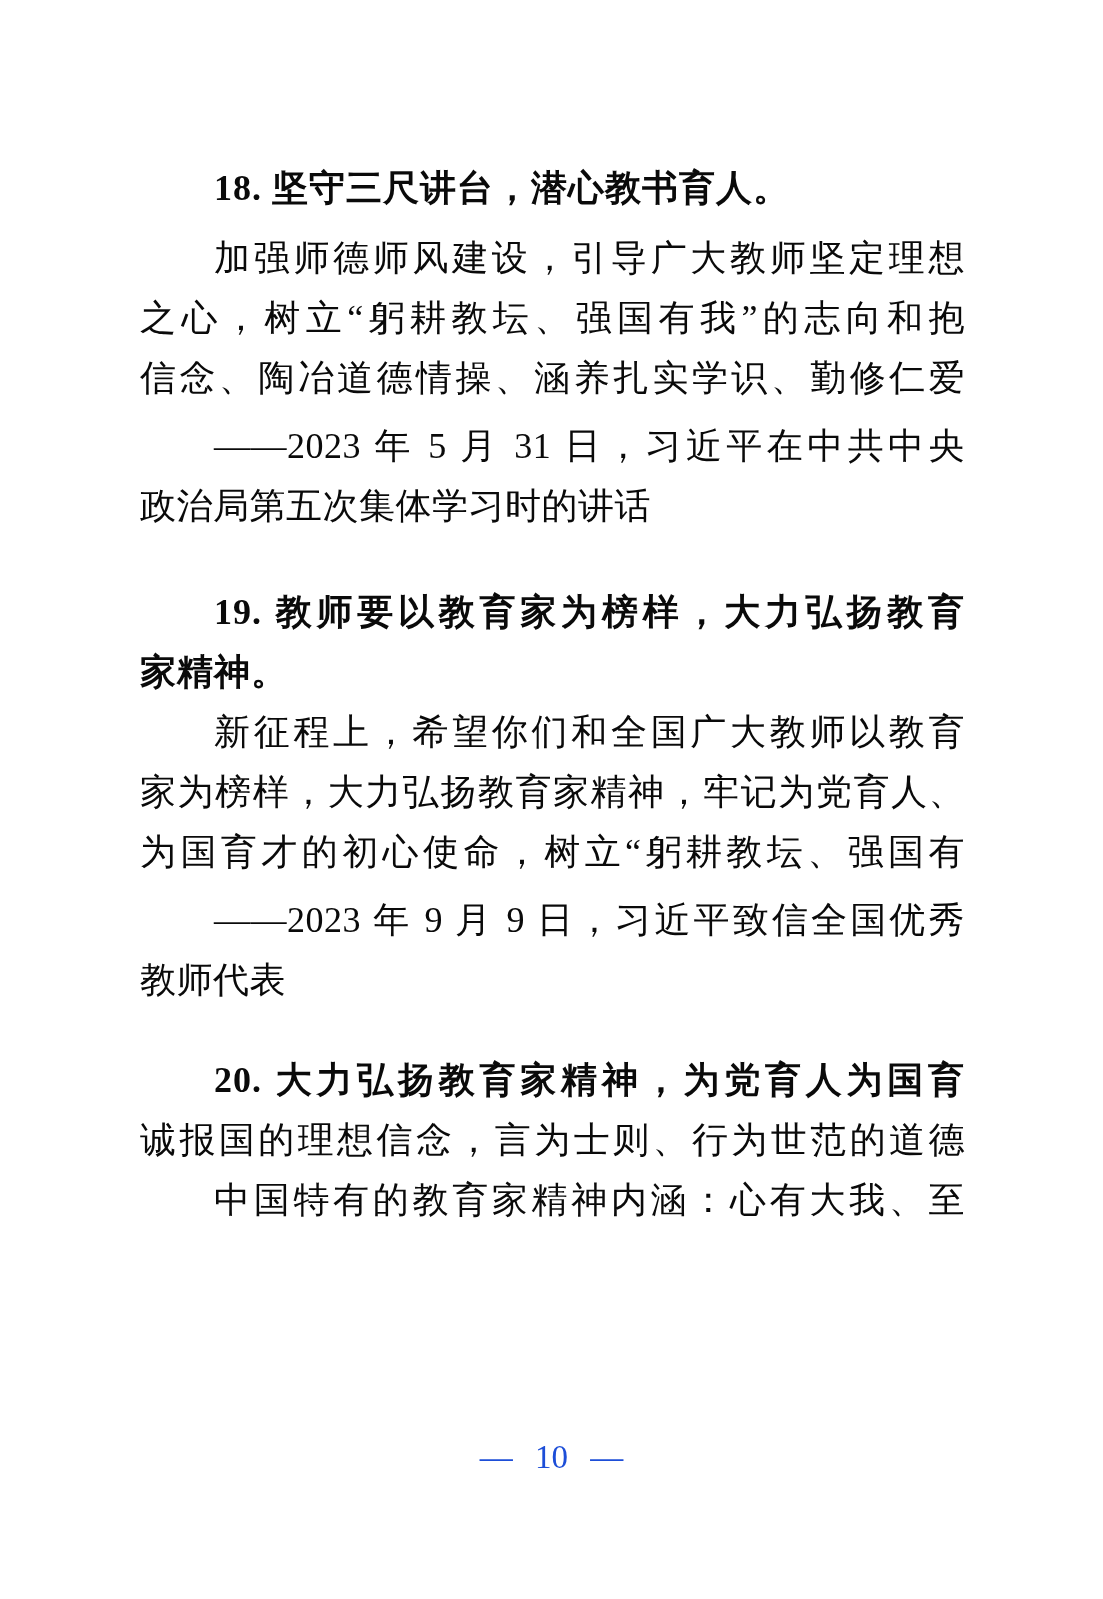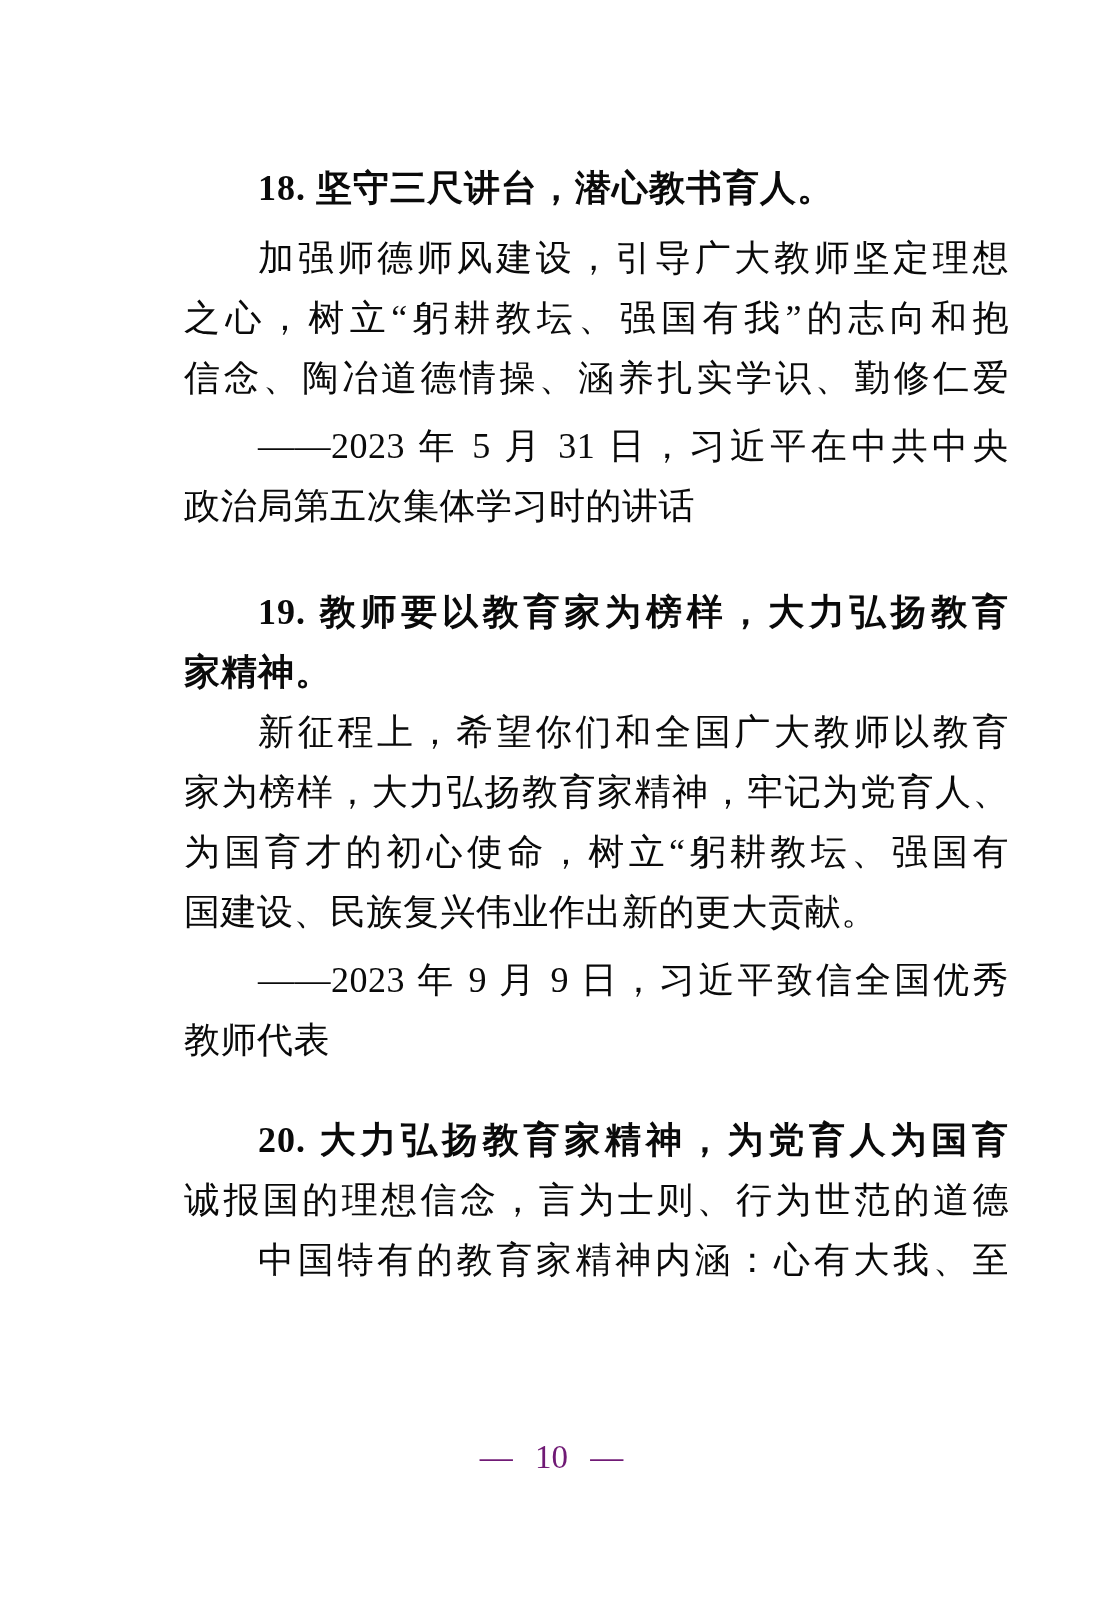--- a/index.html
+++ b/index.html
@@ -14,21 +14,20 @@
     background: #ffffff;
     color: #0a0a0a;
     font-family: "Liberation Serif", "DejaVu Serif", serif;
     overflow: hidden;
   }
   .content {
     position: absolute;
     left: 140px;
     top: 158px;
     width: 825px;
-    margin-left: 44px;
   }
   .tline {
     font-size: 36px;
     line-height: 60px;
     height: 60px;
     overflow: hidden;
     text-align: left;
     letter-spacing: 0.5px;
   }
   .just {
@@ -49,21 +48,21 @@
   .sec20 { margin-top: 40px; }
   .footer {
     position: absolute;
     left: 0;
     top: 1434px;
     width: 100%;
     text-align: center;
     font-size: 33px;
     line-height: 46px;
     word-spacing: 14px;
-    color: #701a75;
+    color: #1d4ed8;
   }
 </style>
 </head>
 <body>
 
 <div class="page">
   <div class="content">
 
     <section>
       <div class="tline indent heading">18. 坚守三尺讲台，潜心教书育人。</div>
@@ -73,21 +72,20 @@
       <div class="tline just indent mt8">——2023 年 5 月 31 日，习近平在中共中央</div>
       <div class="tline">政治局第五次集体学习时的讲话</div>
     </section>
 
     <section class="sec19">
       <div class="tline just indent heading">19. 教师要以教育家为榜样，大力弘扬教育</div>
       <div class="tline heading">家精神。</div>
       <div class="tline just indent">新征程上，希望你们和全国广大教师以教育</div>
       <div class="tline just">家为榜样，大力弘扬教育家精神，牢记为党育人、</div>
       <div class="tline just">为国育才的初心使命，树立“躬耕教坛、强国有</div>
-      <div class="tline">国建设、民族复兴伟业作出新的更大贡献。</div>
       <div class="tline just indent mt8">——2023 年 9 月 9 日，习近平致信全国优秀</div>
       <div class="tline">教师代表</div>
     </section>
 
     <section class="sec20">
       <div class="tline just indent heading">20. 大力弘扬教育家精神，为党育人为国育才。</div>
       <div class="tline just">诚报国的理想信念，言为士则、行为世范的道德</div>
       <div class="tline just indent">中国特有的教育家精神内涵：心有大我、至</div>
     </section>
 

